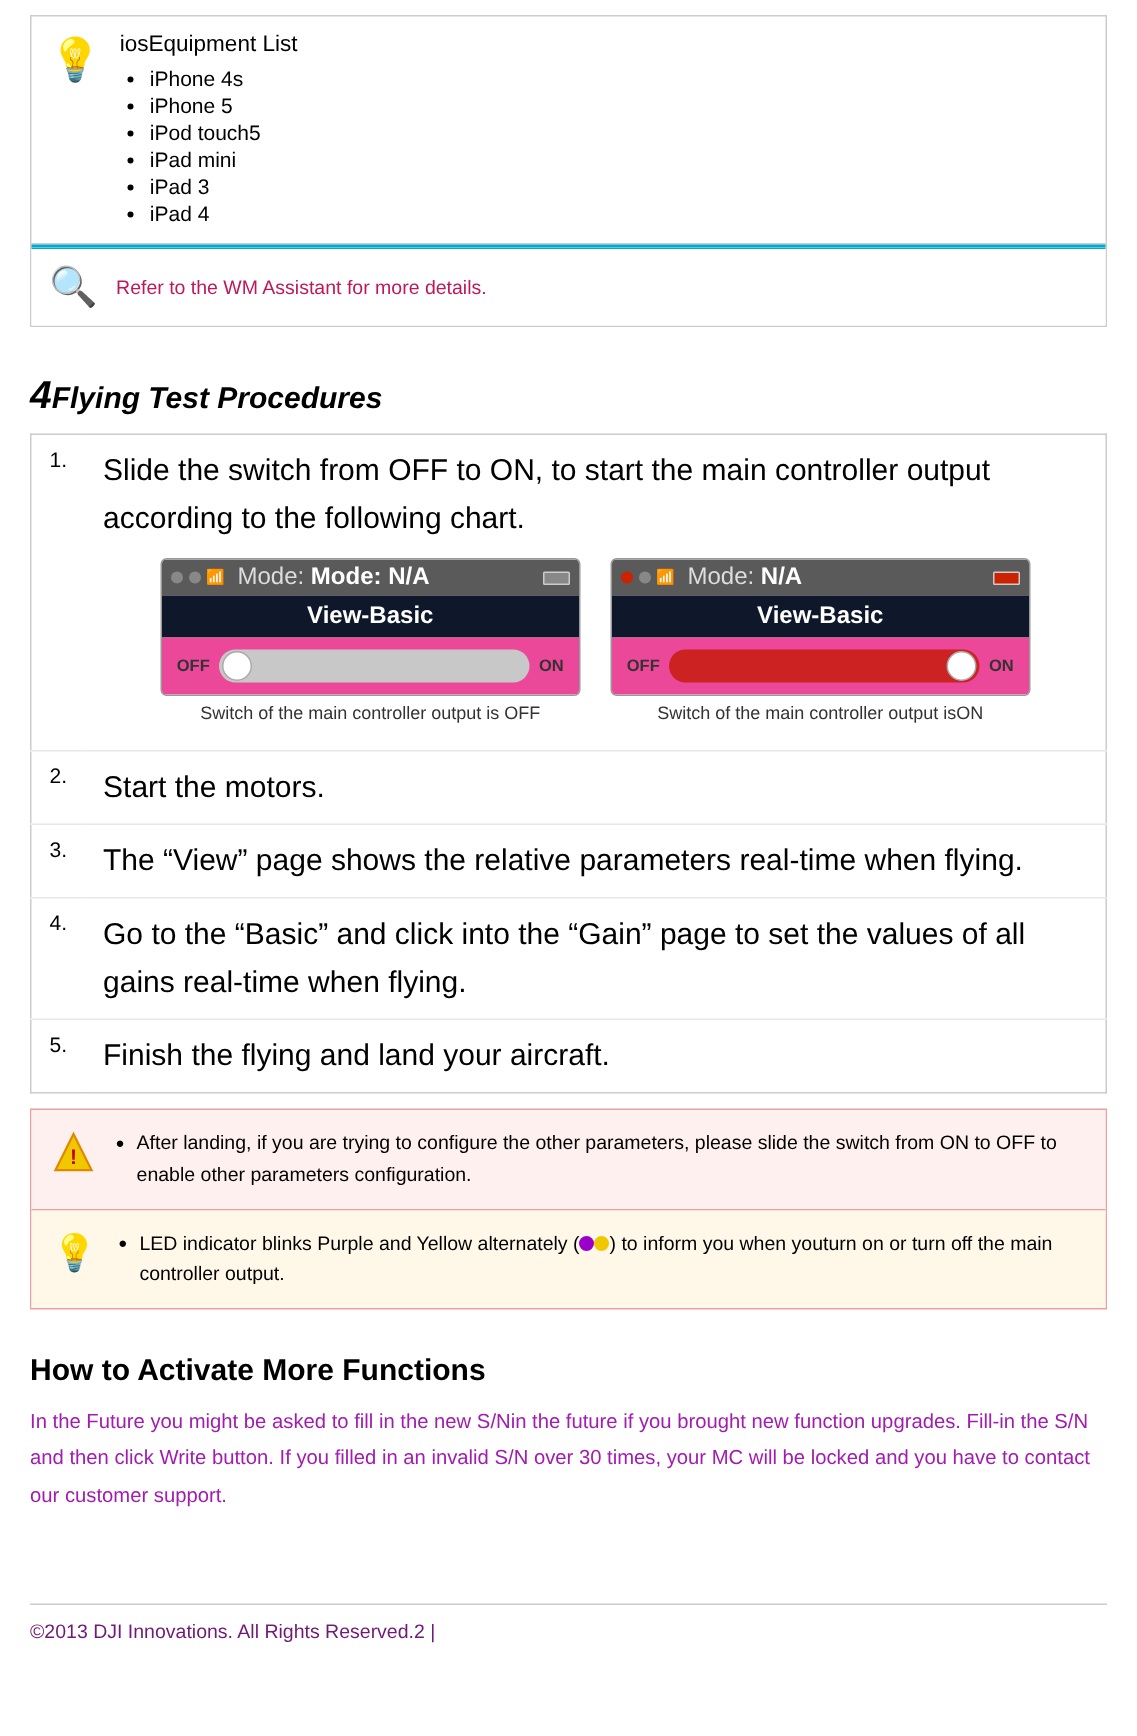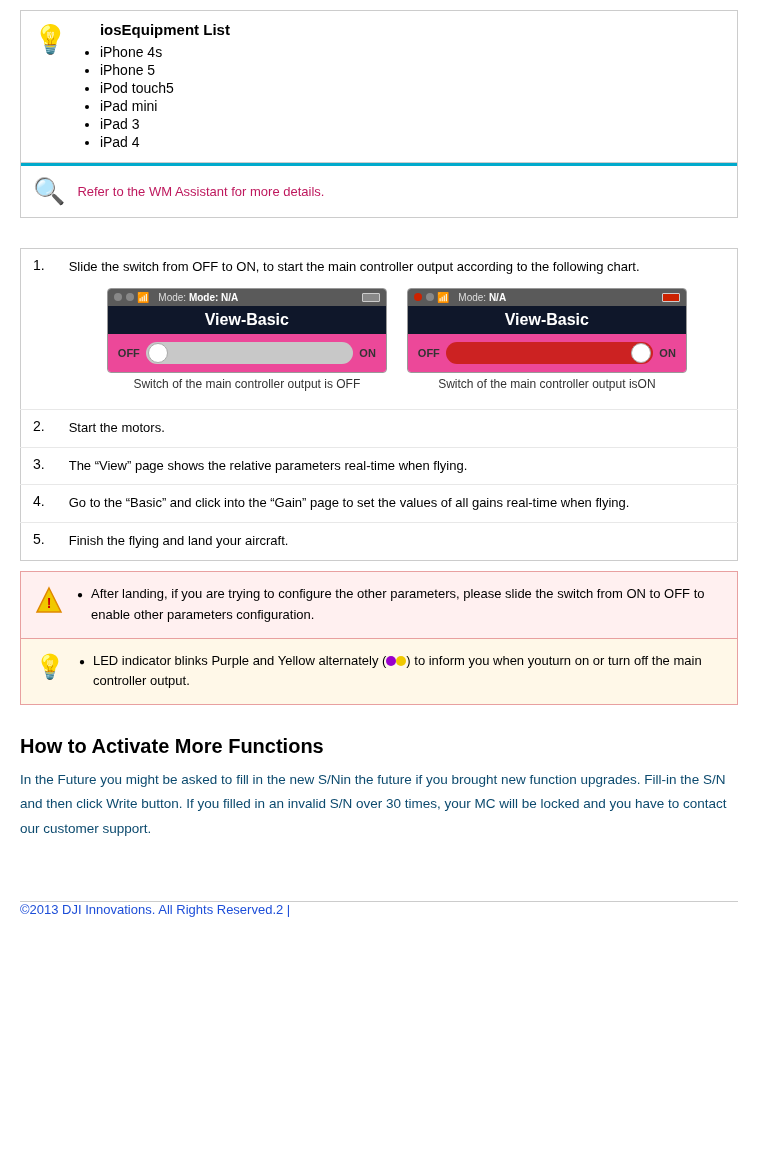--- a/index.html
+++ b/index.html
@@ -25,24 +25,23 @@
       border-bottom: 1px solid #ccc;
     }
     .info-box-header .icon-bulb {
       font-size: 28px;
       color: #f0c800;
       margin-right: 12px;
       margin-top: 2px;
       flex-shrink: 0;
     }
     .info-box-header .content h3 {
-      font-weight: bold;
+      font-weight: normal;
       font-size: 15px;
       margin-bottom: 6px;
-      margin-left: 20px;
     }
     .info-box-header .content ul {
       list-style: disc;
       padding-left: 20px;
     }
     .info-box-header .content ul li {
       margin-bottom: 2px;
       font-size: 14px;
     }
     .info-box-refer {
@@ -124,21 +123,21 @@
       color: #fff;
     }
     .ctrl-dot {
       width: 8px; height: 8px;
       border-radius: 50%;
       background: #888;
       display: inline-block;
     }
     .ctrl-dot.red { background: #cc2200; }
     .ctrl-mode {
-      font-size: 10px;
+      font-size: 16px;
       color: #ddd;
       margin-left: 4px;
     }
     .ctrl-mode span {
       color: #fff;
       font-weight: bold;
     }
     .ctrl-battery {
       margin-left: auto;
       width: 18px; height: 9px;
@@ -254,39 +253,39 @@
       margin-top: 30px;
     }
     .activate-title {
       font-size: 20px;
       font-weight: bold;
       margin-bottom: 10px;
     }
     .activate-text {
       font-size: 13.5px;
       line-height: 1.8;
-      color: #0c4a6e;
+      color: #a21caf;
     }
 
     
     .footer {
       margin-top: 60px;
       font-size: 13px;
-      color: #1d4ed8;
+      color: #701a75;
       border-top: 1px solid #ccc;
-      padding-top: 0;
+      padding-top: 10px;
     }
 
     
     .info-box-refer-wrapper {
       border-top: 2px solid #00aacc;
     }
 
     .procedures-step-content {
-      font-size: 13px;
+      font-size: 20px;
       line-height: 1.6;
     }
   </style>
 </head>
 <body>
 
 <div class="info-box">
   <div class="info-box-header">
     <div class="icon-bulb">💡</div>
     <div class="content">
@@ -303,20 +302,23 @@
   </div>
   <div class="info-box-refer-wrapper">
     <div class="info-box-refer">
       <div class="icon-search">🔍</div>
       <span class="refer-text">Refer to the WM Assistant for more details.</span>
     </div>
   </div>
 </div>
 
 <div class="step-section">
+  <div class="step-title">
+    <em><span class="step-num">4</span><span>Flying Test Procedures</span></em>
+  </div>
 
   <table class="procedures-table">
     <tbody>
 
       <tr>
         <td class="step-num-cell">
           <span>1.</span>
         </td>
         <td>
           <div class="procedures-step-content">Slide the switch from OFF to ON, to start the main controller output according to the following chart.</div>

